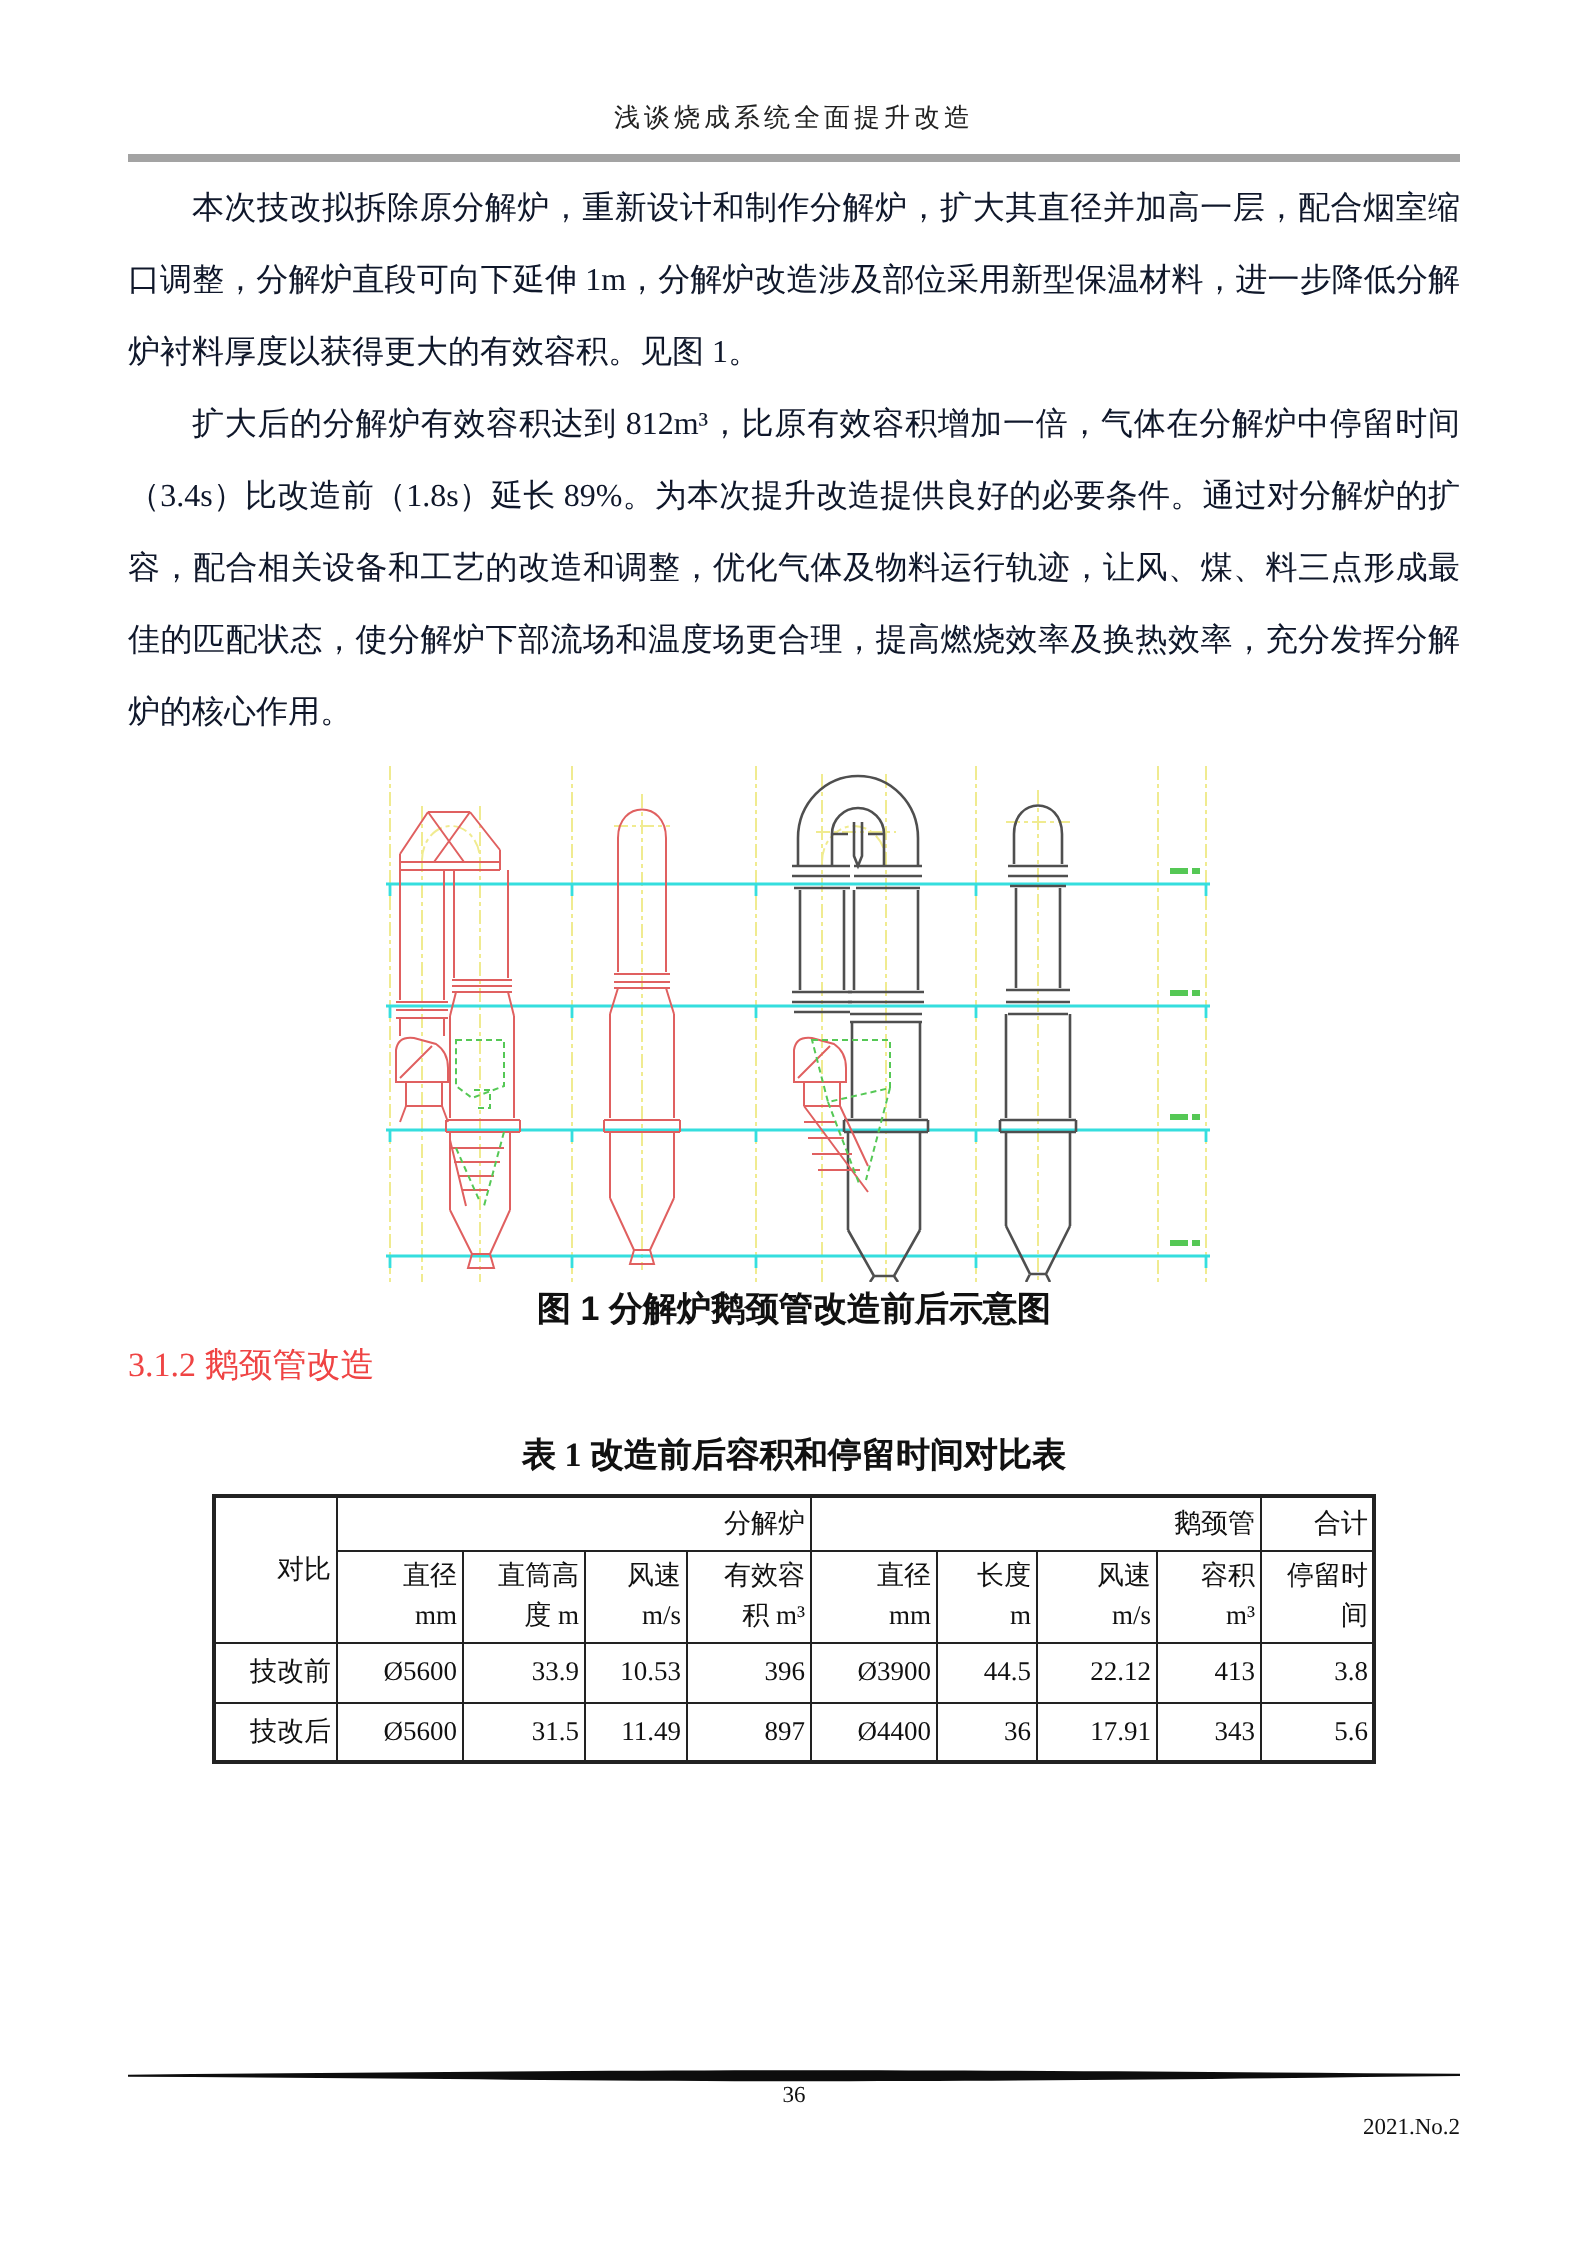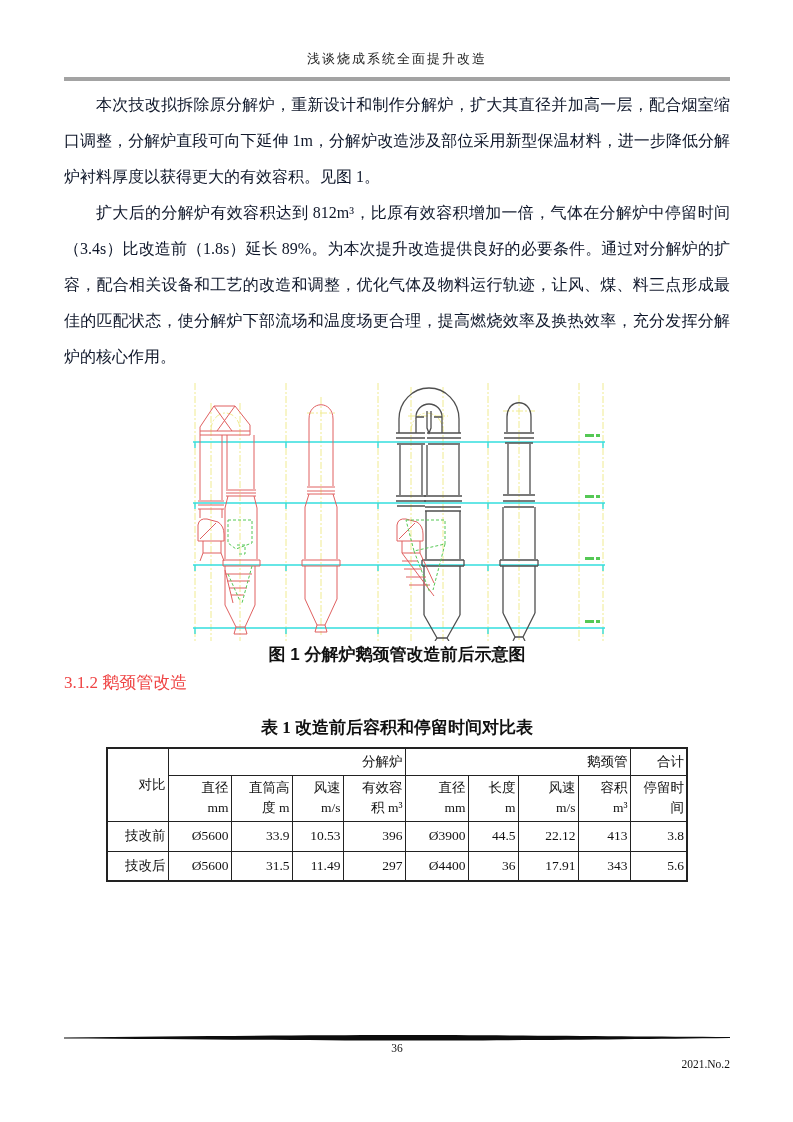--- a/index.html
+++ b/index.html
@@ -197,21 +197,21 @@
       <td>44.5</td>
       <td>22.12</td>
       <td>413</td>
       <td>3.8</td>
     </tr>
     <tr class="data-row">
       <td>技改后</td>
       <td>Ø5600</td>
       <td>31.5</td>
       <td>11.49</td>
-      <td>297</td>
+      <td>897</td>
       <td>Ø4400</td>
       <td>36</td>
       <td>17.91</td>
       <td>343</td>
       <td>5.6</td>
     </tr>
   </tbody>
     </table>
 
   <div class="footer">

